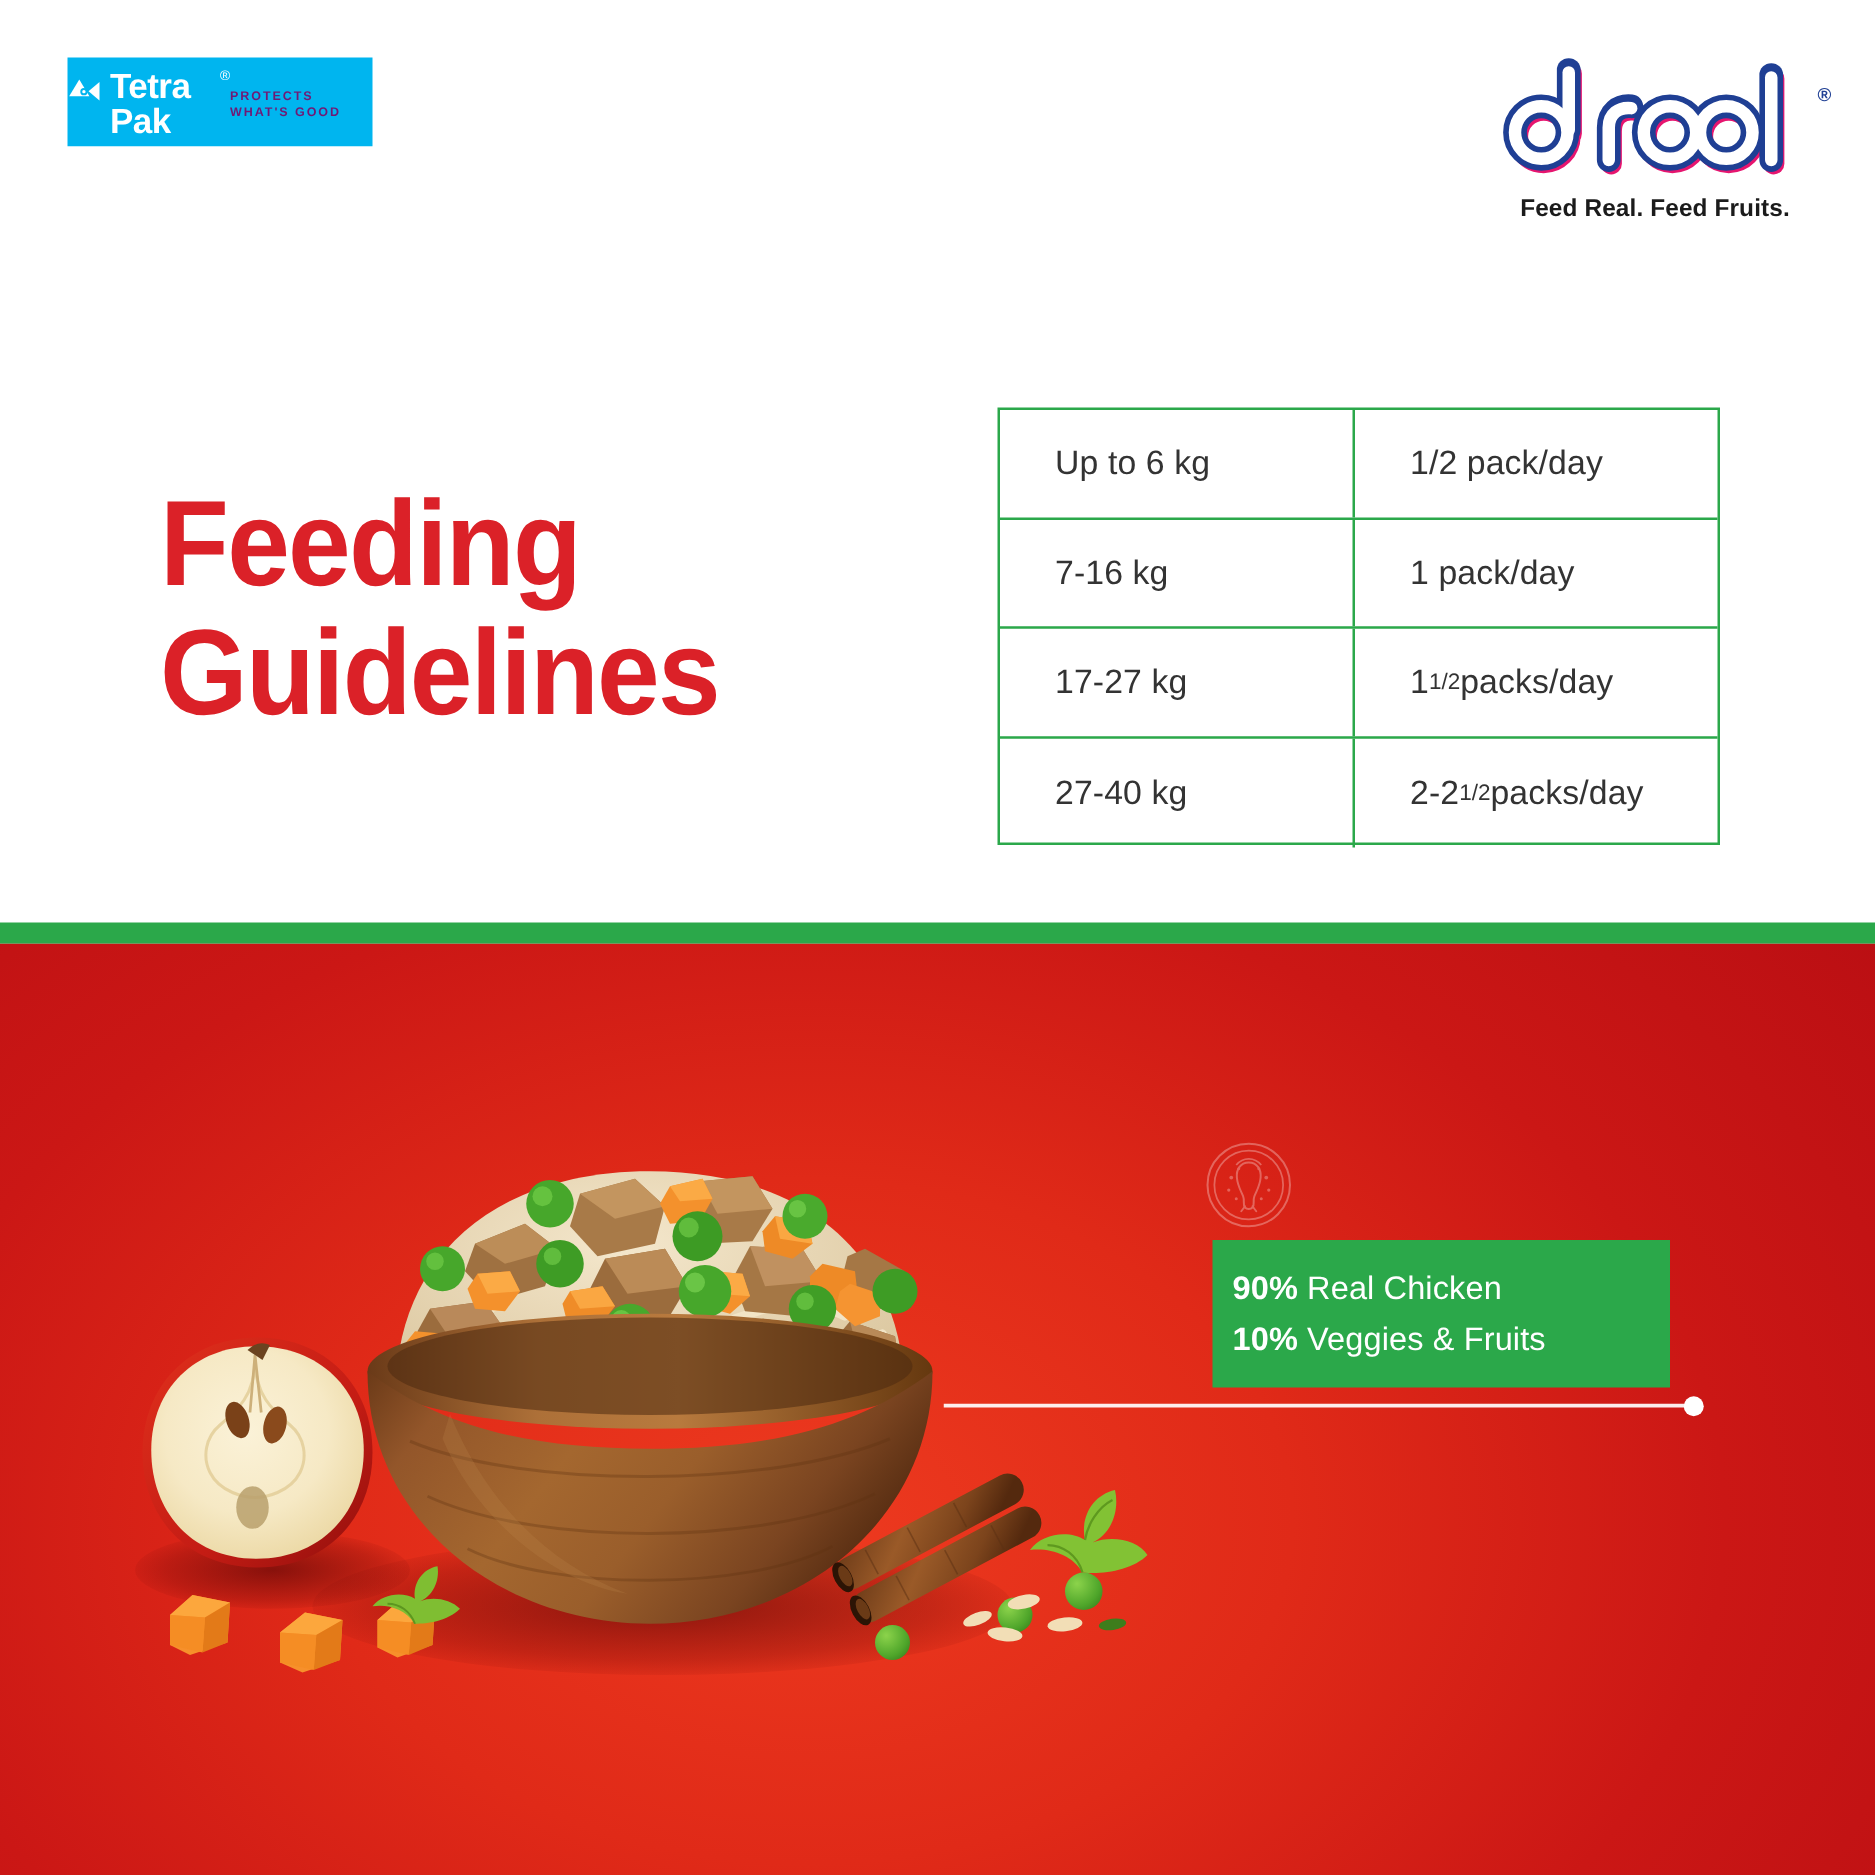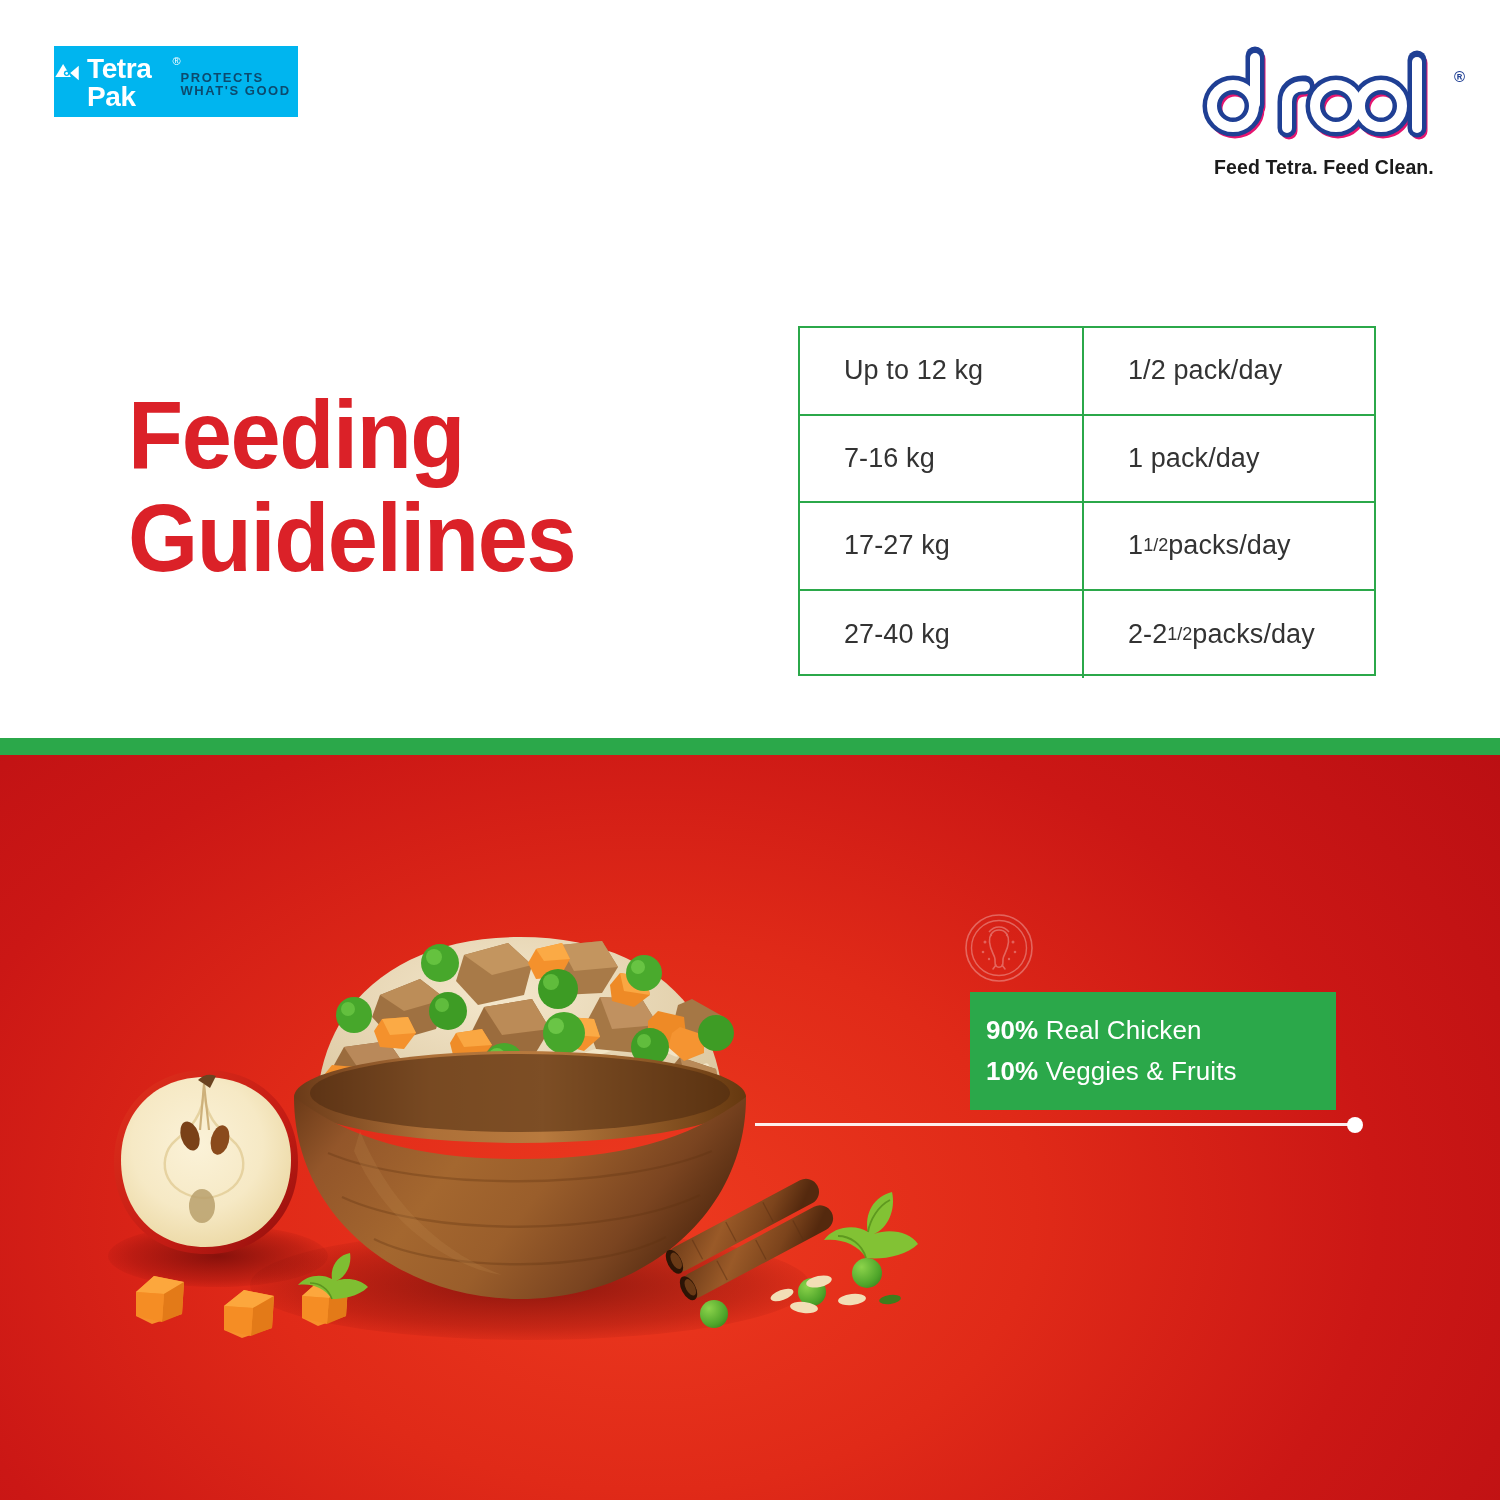--- a/index.html
+++ b/index.html
@@ -28,21 +28,21 @@
   }
   #tetrapak-mark{ width:40px; height:28px; display:block; margin-top:4px;}
   #tetrapak-wordmark{
     color:#ffffff; font-size:28px; font-weight:bold; letter-spacing:-0.4px;
     line-height:28px; position:relative;
   }
   #tetrapak-reg{
     color:#ffffff; font-size:11px; line-height:11px; margin-top:1px;
   }
   #tetrapak-tagline{
-    color:#0c4a6e; font-size:13px; font-weight:bold; letter-spacing:1.55px;
+    color:#701a75; font-size:10px; font-weight:bold; letter-spacing:1.55px;
     margin-top:4px; line-height:13px;
   }
 
   
   #drools-logo{
     position:absolute; left:1195px; top:44px; width:268px; height:150px;
   }
   #drools-wordmark{ display:block; width:258px; height:105px; }
   #drools-reg{
     position:absolute; right:-2px; top:24px; color:#1F3F94;
@@ -187,32 +187,32 @@
           <path d="M60 14 L60 60"></path>
           <circle cx="38" cy="62" r="21"></circle>
           <path d="M92 84 L92 58 C92 47 100 41.5 110 42.5"></path>
           <circle cx="141" cy="62" r="21"></circle>
           <circle cx="186" cy="62" r="21"></circle>
           <path d="M222 18 L222 84"></path>
         </g>
       </g>
     </svg>
     <span id="drools-reg">®</span>
-    <div id="drools-tagline">Feed Tetra. Feed Clean.</div>
+    <div id="drools-tagline">Feed Real. Feed Fruits.</div>
   </div>
 
   <h1 id="page-title">
     <span class="tline">Feeding</span>
     <span class="tline">Guidelines</span>
   </h1>
 
   <div id="feeding-table">
 
     <div class="row">
-      <div class="cell weight">Up to 12 kg</div>
+      <div class="cell weight">Up to 6 kg</div>
       <div class="cell amount">
         <span>1/2 pack/day</span>
       </div>
     </div>
 
     <div class="row">
       <div class="cell weight">7-16 kg</div>
       <div class="cell amount">
         <span>1 pack/day</span>
       </div>

